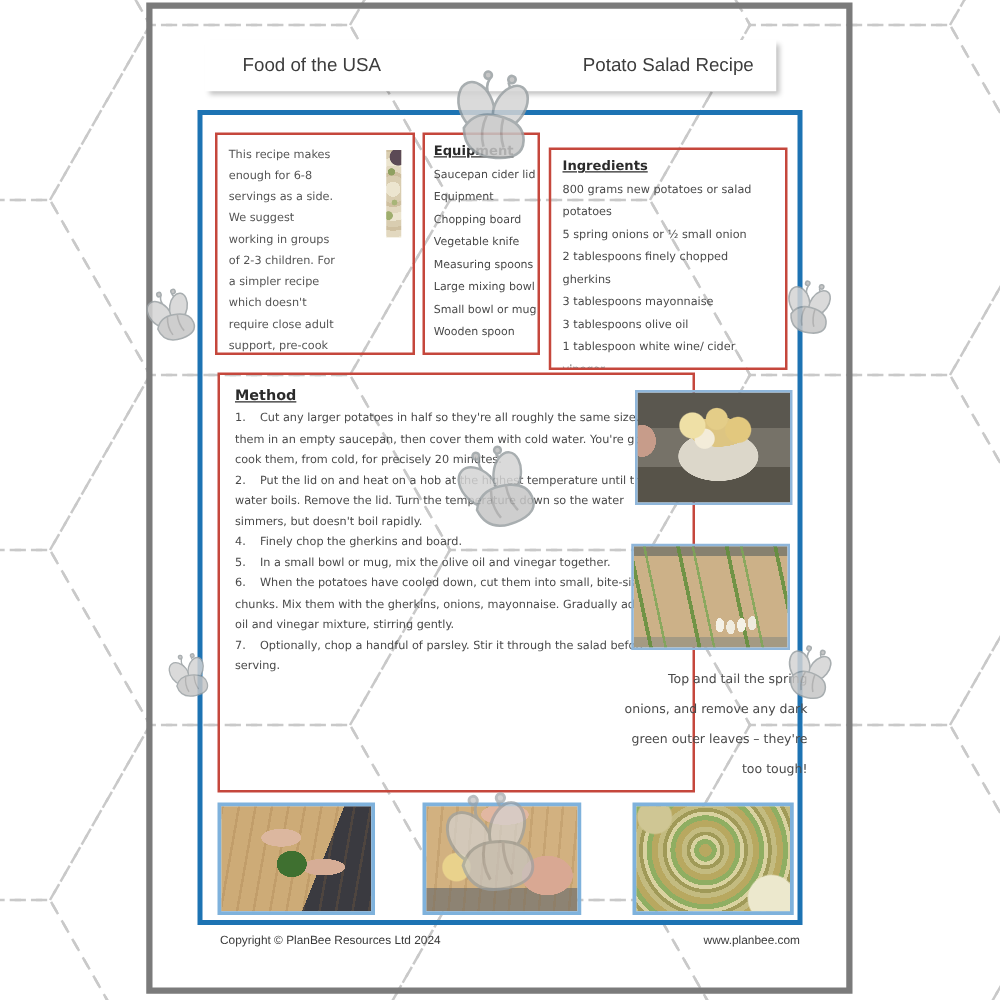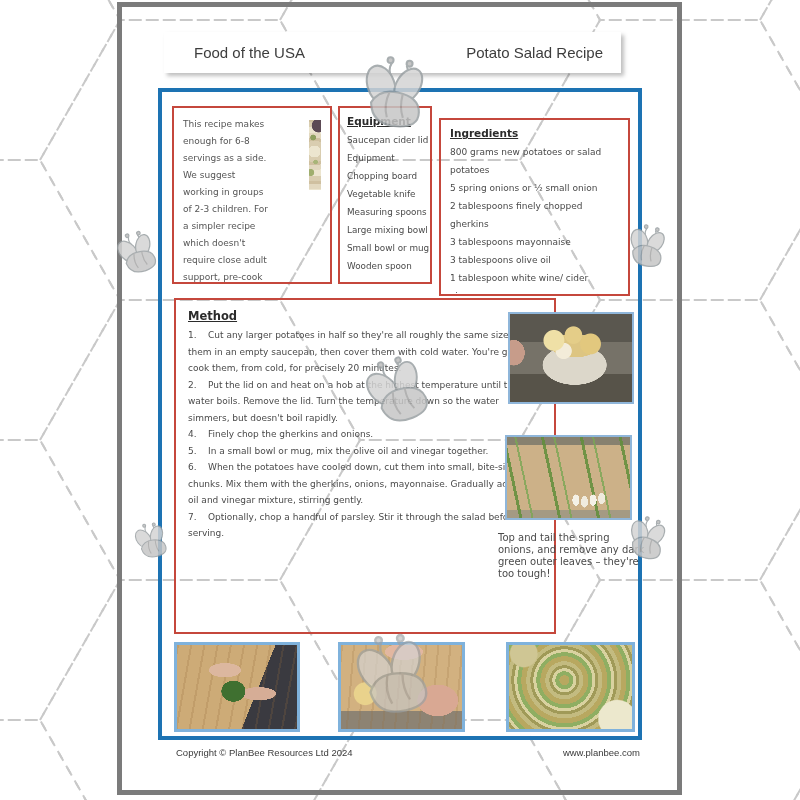--- a/index.html
+++ b/index.html
@@ -47,21 +47,21 @@
   .box-method { left:12px; top:206px; width:382px; height:336px; padding:9px 12px; }
   .box-method .box-title { font-size:11.5px; }
   .step { font-size:9px; line-height:16.5px; color:#4a4a4a; }
   .step .num { display:inline-block; min-width:20px; }
 
   .photo { position:absolute; border:2px solid #8fb6da; }
   .photo-colander { left:346px; top:220px; width:126px; height:92px; }
   .photo-onions   { left:343px; top:343px; width:127px; height:85px; }
 
   .side-note { position:absolute; left:336px; top:440px; width:148px;
-               text-align:left; font-size:10px; line-height:12px; color:#4a4a4a; }
+               text-align:right; font-size:10px; line-height:24px; color:#4a4a4a; }
 
   .photo-row { position:absolute; left:0; top:550px; width:476px; height:92px; }
   .photo-b { position:absolute; top:0; height:90px; border:3px solid #7fb2dc; }
   .photo-chopgreens { left:12px;  width:126px; }
   .photo-cutpotato  { left:176px; width:127px; }
   .photo-saladbowl  { left:344px; width:129px; }
 
   .footer-copy { position:absolute; left:176px; top:747px;
                  font-family:"Liberation Sans", sans-serif; font-size:9.5px; color:#3a3a3a; }
   .footer-site { position:absolute; left:490px; top:747px; width:150px; text-align:right;
@@ -196,21 +196,21 @@
       <li>3 tablespoons olive oil</li>
       <li>1 tablespoon white wine/ cider vinegar</li>
 
     </ul>
   </div>
 
   <div class="redbox box-method">
     <div class="box-title">Method</div>
     <p class="step"><span class="num">1.</span><span>Cut any larger potatoes in half so they're all roughly the same size. Put them in an empty saucepan, then cover them with cold water. You're going to cook them, from cold, for precisely 20 minutes.</span></p>
     <p class="step"><span class="num">2.</span><span>Put the lid on and heat on a hob at the highest temperature until the water boils. Remove the lid. Turn the temperature down so the water simmers, but doesn't boil rapidly.</span></p>
-    <p class="step"><span class="num">4.</span><span>Finely chop the gherkins and onions.</span></p>
+    <p class="step"><span class="num">4.</span><span>Finely chop the gherkins and board.</span></p>
     <p class="step"><span class="num">5.</span><span>In a small bowl or mug, mix the olive oil and vinegar together.</span></p>
     <p class="step"><span class="num">6.</span><span>When the potatoes have cooled down, cut them into small, bite-sized chunks. Mix them with the gherkins, onions, mayonnaise. Gradually add the oil and vinegar mixture, stirring gently.</span></p>
     <p class="step"><span class="num">7.</span><span>Optionally, chop a handful of parsley. Stir it through the salad before serving.</span></p>
   </div>
 
   <div class="photo photo-colander ph-colander"></div>
   <div class="photo photo-onions ph-onions"></div>
 
   <div class="side-note">Top and tail the spring onions, and remove any dark green outer leaves – they're too tough!</div>
 

